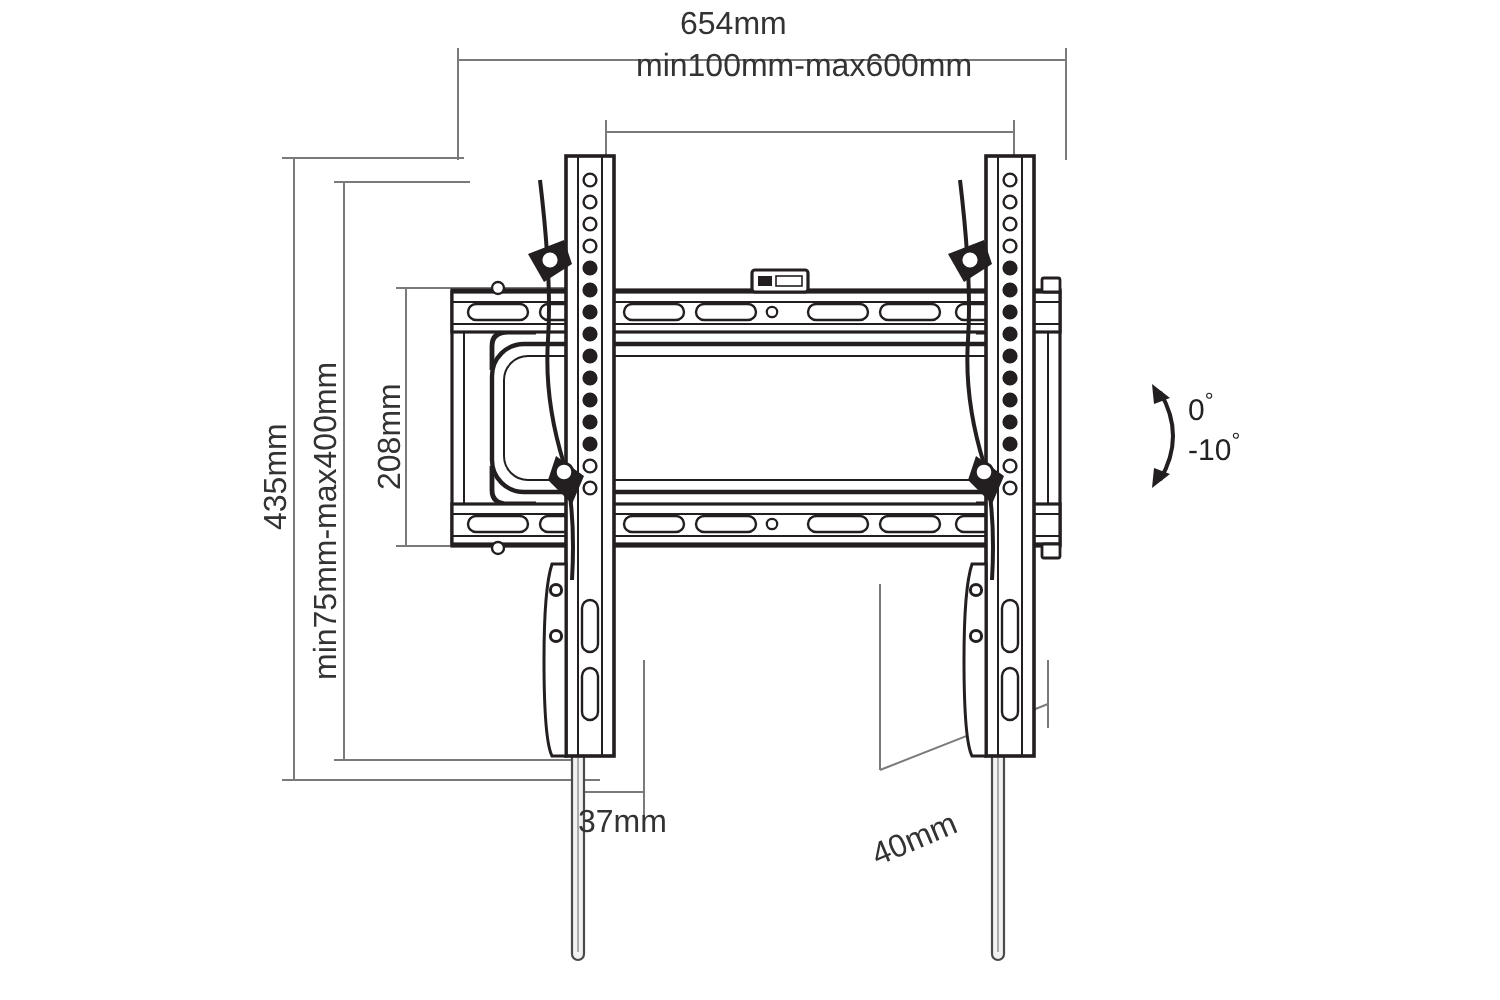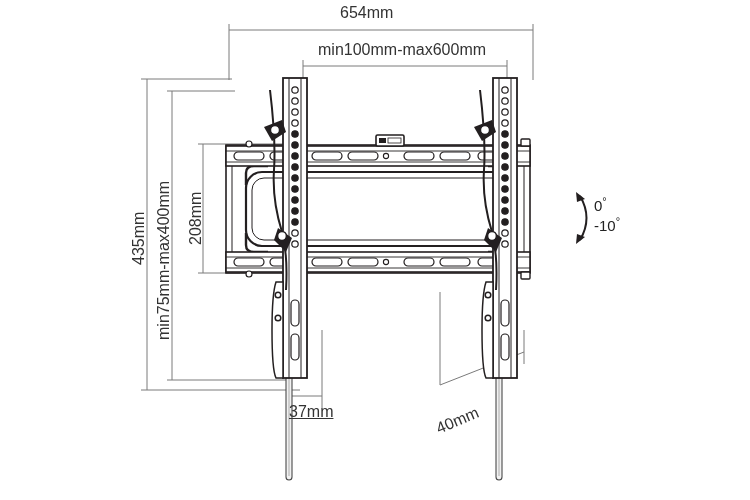--- a/index.html
+++ b/index.html
@@ -242,29 +242,29 @@
 
     <g>
       <path d="M580 196 Q593 218 580 240" fill="none" stroke="#231f20" stroke-width="2"></path>
       <path d="M576 192 L585 199 L577 202 Z" fill="#231f20"></path>
       <path d="M576 244 L585 237 L577 234 Z" fill="#231f20"></path>
     </g>
   </svg>
 
   <div class="dimlabel" style="left:340px;top:5px;text-align:center;">654mm</div>
 
-  <div class="dimlabel" style="left:318px;top:42px;">min100mm-max600mm</div>
+  <div class="dimlabel" style="left:318px;top:26px;">min100mm-max600mm</div>
 
   <div class="dimlabel vert" style="left:131px;top:265px;">435mm</div>
 
   <div class="dimlabel vert" style="left:156px;top:340px;">min75mm-max400mm</div>
 
   <div class="dimlabel vert" style="left:188px;top:245px;">208mm</div>
 
-  <div class="dimlabel" style="left:289px;top:404px;text-decoration:underline;">37mm</div>
+  <div class="dimlabel" style="left:289px;top:404px;">37mm</div>
 
   <div class="dimlabel slant40" style="left:434px;top:422px;">40mm</div>
 
   <div class="anglebox" style="left:594px;top:195px;">
     <div>
       <span>0</span><span class="deg">°</span>
     </div>
     <div>
       <span>-10</span><span class="deg">°</span>
     </div>

